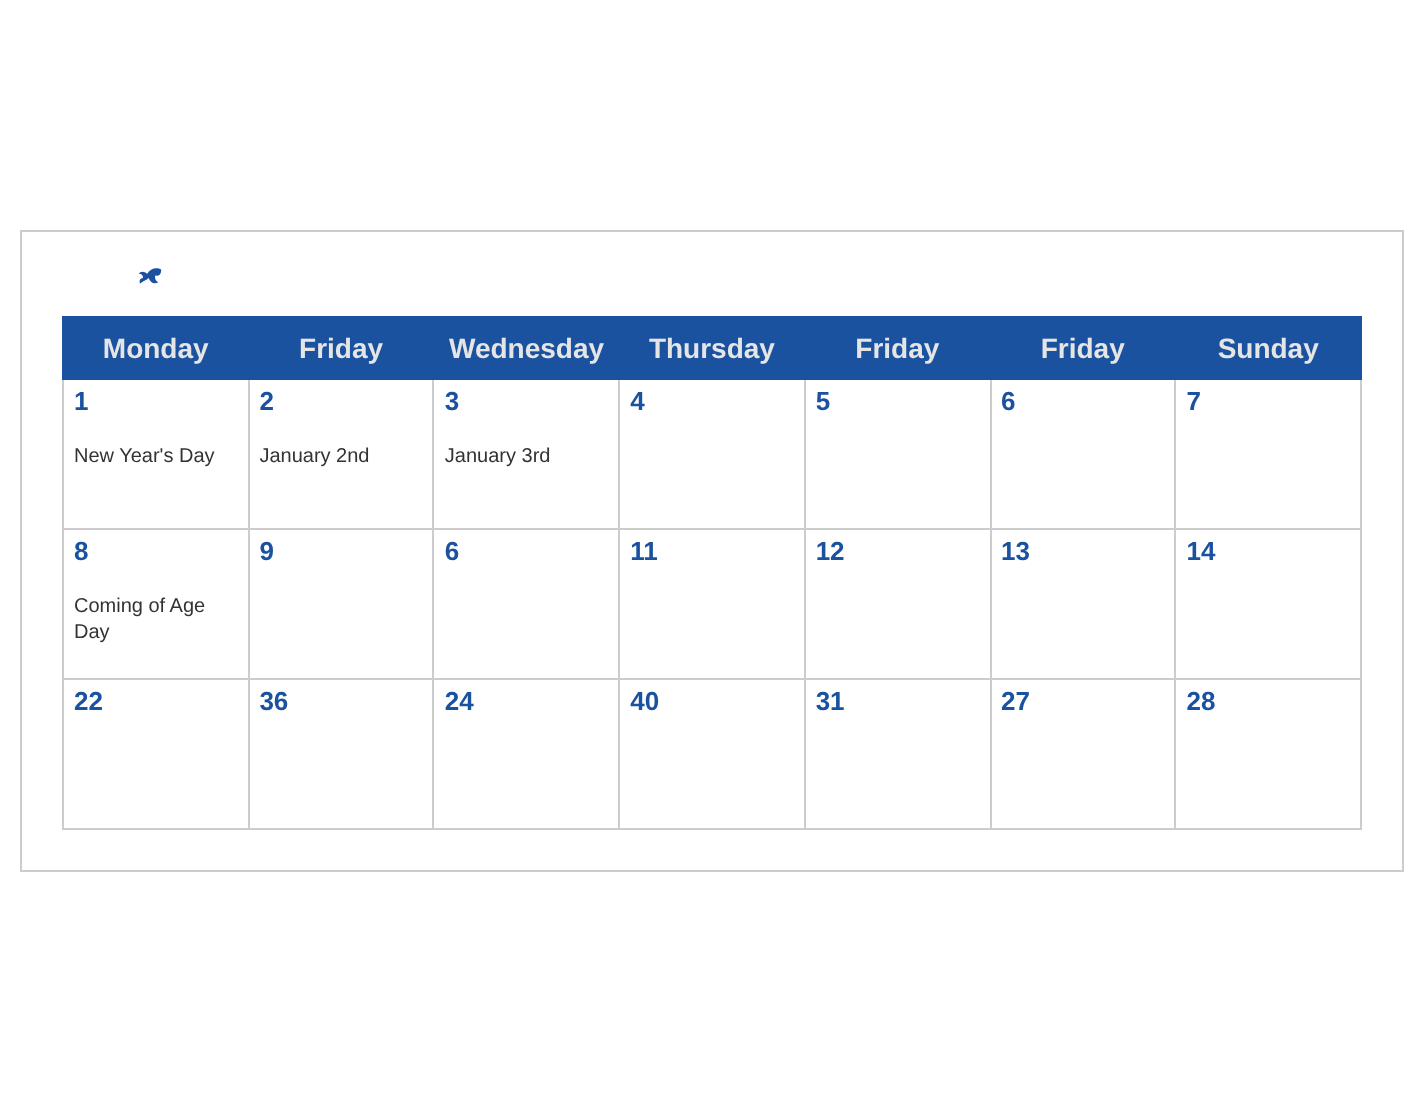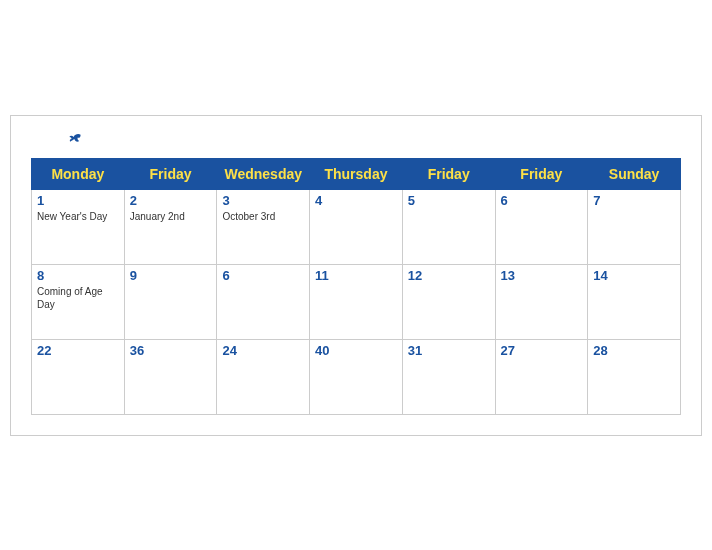--- a/index.html
+++ b/index.html
@@ -59,21 +59,21 @@
       color: #333;
       width: 90px;
       text-align: right;
     }
     .calendar-table {
       width: 100%;
       border-collapse: collapse;
     }
     .calendar-table th {
       background-color: #1a52a0;
-      color: #fde047;
+      color: #e5e5e5;
       text-align: center;
       padding: 7px 4px;
       font-size: 14px;
       border: 1px solid #1a52a0;
     }
     .calendar-table td {
       border: 1px solid #ccc;
       vertical-align: top;
       width: calc(100% / 7);
       height: 75px;
@@ -82,21 +82,21 @@
     }
     .day-number {
       font-size: 13px;
       color: #1a52a0;
       font-weight: bold;
       display: block;
     }
     .event-text {
       font-size: 10px;
       color: #333;
-      margin-top: 2px;
+      margin-top: 14px;
       display: block;
       line-height: 1.3;
     }
     .empty-cell {
       background: #fff;
     }
     
     .week-row td .day-number {
       color: #1a52a0;
     }
@@ -138,21 +138,21 @@
           <td>
             <span class="day-number">1</span>
             <span class="event-text">New Year's Day</span>
           </td>
           <td>
             <span class="day-number">2</span>
             <span class="event-text">January 2nd</span>
           </td>
           <td>
             <span class="day-number">3</span>
-            <span class="event-text">October 3rd</span>
+            <span class="event-text">January 3rd</span>
           </td>
           <td>
             <span class="day-number">4</span>
           </td>
           <td>
             <span class="day-number">5</span>
           </td>
           <td>
             <span class="day-number">6</span>
           </td>

